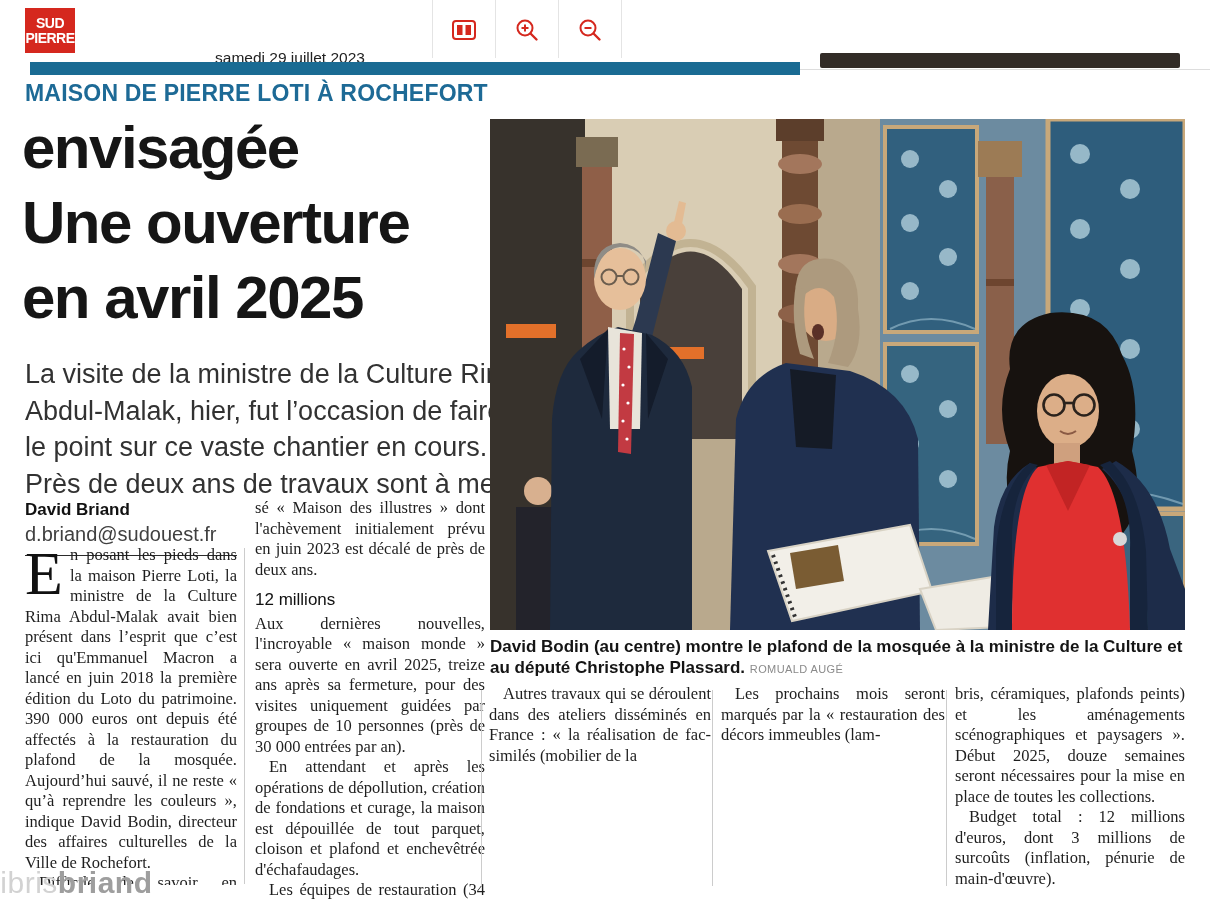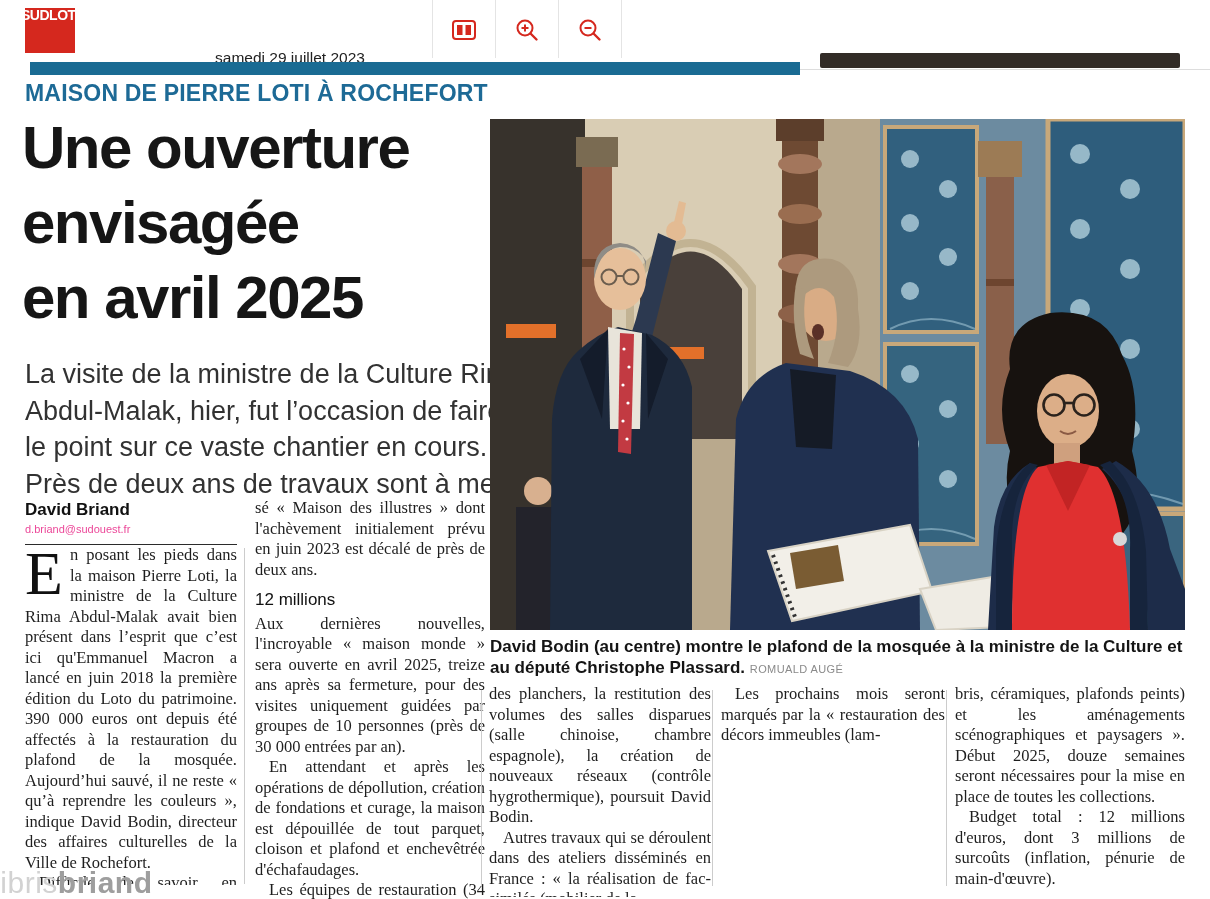--- a/index.html
+++ b/index.html
@@ -2,38 +2,38 @@
 <html><head>
 <meta charset="utf-8">
 <style>
   html,body{margin:0;padding:0;background:#fff;}
   .page{position:relative;width:1210px;height:899px;background:#fff;overflow:hidden;
         font-family:"Liberation Sans",sans-serif;color:#1c1c1c;}
 
   
   .logo{position:absolute;left:25px;top:8px;width:50px;height:45px;background:#d5281e;
         color:#fff;font-weight:bold;text-align:center;line-height:1.05;font-size:14px;
-        letter-spacing:-0.5px;display:flex;justify-content:center;cursor:pointer;}
+        letter-spacing:-0.5px;display:flex;flex-direction:column;justify-content:center;cursor:pointer;}
   .date{position:absolute;left:140px;top:21px;width:300px;text-align:center;font-size:15.5px;color:#222;margin-top:28px;}
   .vsep{position:absolute;top:0;width:1px;height:58px;background:#e4e4e4;}
   .tool{position:absolute;top:16px;width:28px;height:28px;display:flex;align-items:center;
         justify-content:center;cursor:pointer;}
   .bluebar{position:absolute;left:30px;top:62px;width:770px;height:13px;background:#1a6b93;}
   .darkstrip{position:absolute;left:820px;top:53px;width:360px;height:15px;background:#322c27;border-radius:2px;}
   .grayline{position:absolute;left:800px;top:69px;width:410px;height:1px;background:#ddd;}
 
   
   .kicker{position:absolute;left:25px;top:80px;font-size:23px;font-weight:bold;color:#1d6a96;letter-spacing:0.2px;}
   .headline{position:absolute;left:22px;top:110px;font-size:60px;line-height:75px;font-weight:bold;
             color:#161616;letter-spacing:-1.5px;}
   .standfirst{position:absolute;left:25px;top:356px;font-size:27px;line-height:36.5px;color:#323232;}
 
   .author{position:absolute;left:25px;top:488px;width:212px;}
   .author .name{font-size:17px;font-weight:bold;color:#111;margin-top:12px;}
-  .author .mail{font-size:11px;color:#ec4899;margin-top:3px;}
+  .author .mail{font-size:20px;color:#404040;margin-top:3px;}
   .author .rule{margin-top:9px;border-top:1.5px solid #2b2b2b;width:212px;}
 
   
   .bodycol{position:absolute;font-family:"Liberation Serif",serif;font-size:16.5px;line-height:20.5px;
            text-align:justify;color:#1e1e1e;overflow:hidden;}
   .bodycol p{margin:0;}
   .bodycol p.ind{text-indent:14px;}
   .dropcap{float:left;font-size:62px;line-height:52px;padding:2px 7px 0 0;font-family:"Liberation Serif",serif;color:#111;}
   .subhead{font-family:"Liberation Sans",sans-serif;font-weight:normal;font-size:17px;margin:10px 0 3px 0;color:#111;}
   .colrule{position:absolute;width:1px;background:#ccc;}
@@ -49,21 +49,21 @@
   .watermark .w1{color:#d2d2d2;}
   .watermark .w2{color:#9e9e9e;font-weight:bold;}
 </style>
 </head>
 <body>
 
 <div class="page">
 
   <div class="logo">
     <span>SUD</span>
-    <span>LOTI</span>
+    <span>PIERRE</span>
   </div>
   <div class="date">samedi 29 juillet 2023</div>
 
   <div class="vsep" style="left:432px"></div>
   <div class="vsep" style="left:495px"></div>
   <div class="vsep" style="left:558px"></div>
   <div class="vsep" style="left:621px"></div>
 
   <div class="tool" style="left:450px">
     <svg width="24" height="20" viewBox="0 0 24 20">
@@ -88,22 +88,22 @@
     </svg>
   </div>
 
   <div class="bluebar"></div>
   <div class="darkstrip"></div>
   <div class="grayline"></div>
 
   <div class="kicker">MAISON DE PIERRE LOTI À ROCHEFORT</div>
 
   <div class="headline">
+    <div>envisagée</div>
     <div>Une ouverture</div>
-    <div>envisagée</div>
     <div>en avril 2025</div>
   </div>
 
   <div class="standfirst">
     <div>La visite de la ministre de la Culture Rima</div>
     <div>Abdul-Malak, hier, fut l’occasion de faire</div>
     <div>le point sur ce vaste chantier en cours.</div>
     <div>Près de deux ans de travaux sont à mener</div>
   </div>
 
@@ -246,21 +246,20 @@
     <p>sé « Maison des illustres » dont l'achèvement initialement prévu en juin 2023 est décalé de près de deux ans.</p>
     <div class="subhead">12 millions</div>
     <p>Aux dernières nouvelles, l'incroyable « maison monde » sera ouverte en avril 2025, treize ans après sa fermeture, pour des visites uniquement guidées par groupes de 10 personnes (près de 30 000 entrées par an).</p>
     <p class="ind">En attendant et après les opérations de dépollution, création de fondations et curage, la maison est dépouillée de tout parquet, cloison et plafond et enchevêtrée d'échafaudages.</p>
     <p class="ind">Les équipes de restauration (34 corps de métier) s'attellent à la consolidation structurelle</p>
   </div>
 
   <div class="colrule" style="left:481px;top:690px;height:196px;"></div>
 
   <div class="bodycol" style="left:489px;top:684px;width:222px;height:213px;">
-    <p>des planchers, la restitution des volumes des salles disparues (salle chinoise, chambre espagnole), la création de nouveaux réseaux (contrôle hygrothermique), poursuit David Bodin.</p>
     <p class="ind">Autres travaux qui se déroulent dans des ateliers disséminés en France : « la réalisation de fac-similés (mobilier de la</p>
   </div>
 
   <div class="colrule" style="left:712px;top:690px;height:196px;"></div>
 
   <div class="bodycol" style="left:721px;top:684px;width:224px;height:213px;">
     <p class="ind">Les prochains mois seront marqués par la « restauration des décors immeubles (lam-</p>
   </div>
 
   <div class="colrule" style="left:946px;top:690px;height:196px;"></div>

